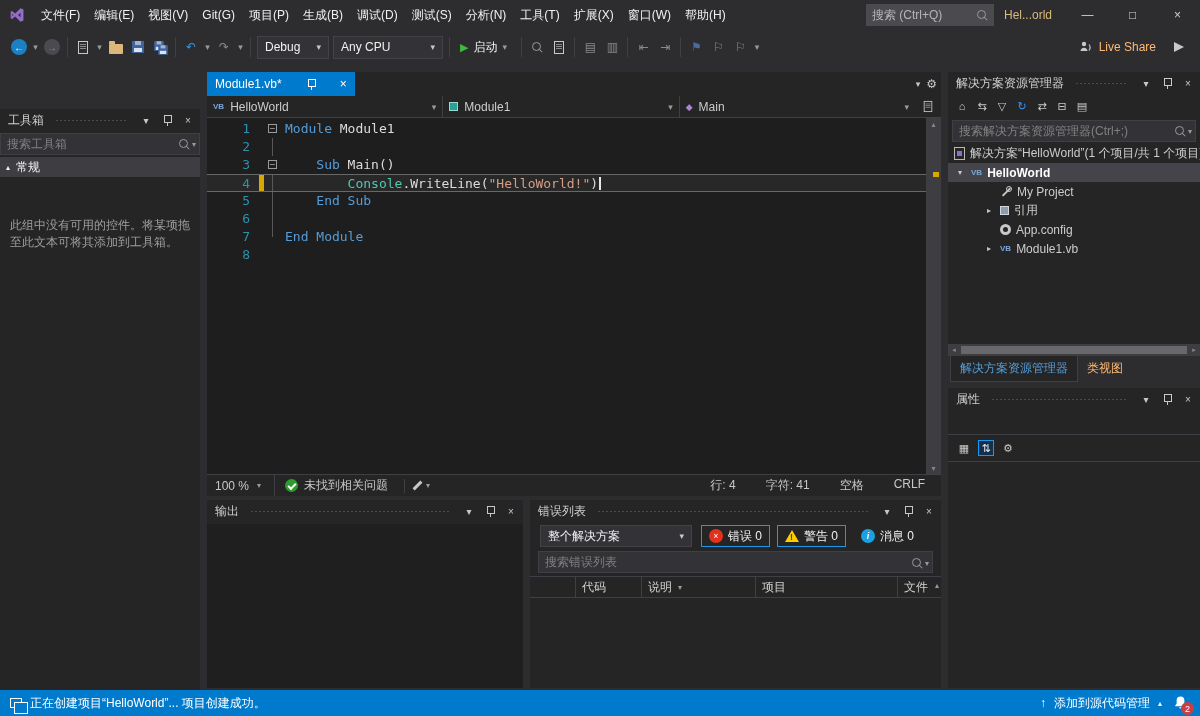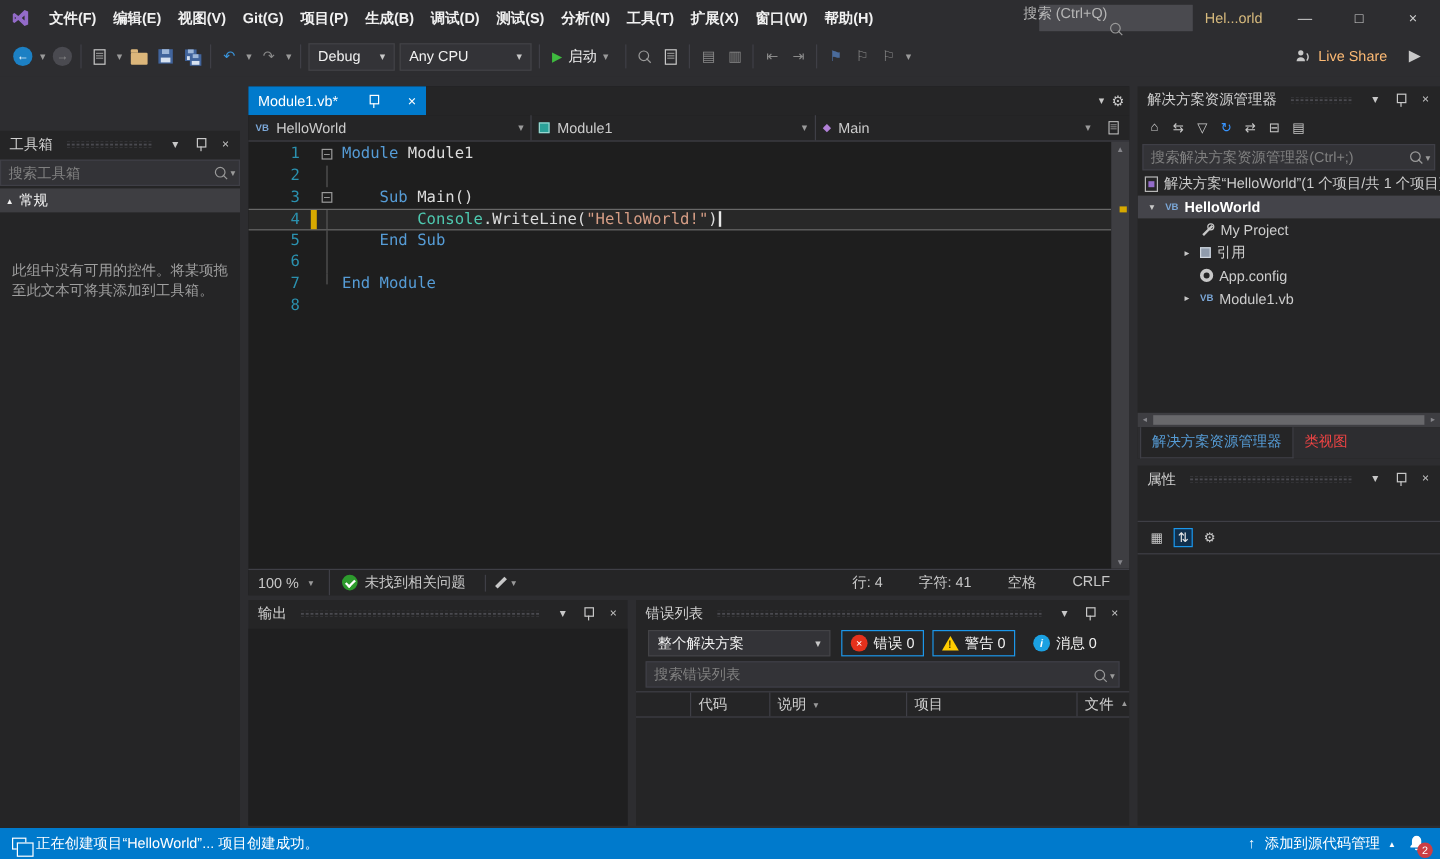--- a/index.html
+++ b/index.html
@@ -7,23 +7,23 @@
   body {
     position:relative; background:#2d2d30; overflow:hidden;
     font-family:"Liberation Sans","DejaVu Sans",sans-serif; font-size:12px; color:#cccccc;
     -webkit-font-smoothing:antialiased;
   }
   .abs { position:absolute; }
 
   
   #titlebar { position:absolute; left:0; top:0; width:1200px; height:30px; background:#2d2d30; display:flex; align-items:center; }
   .vslogo { width:34px; display:flex; justify-content:center; align-items:center; }
-  #menubar { display:flex; height:30px; align-items:center;font-weight:bold; }
+  #menubar { display:flex; height:30px; align-items:center; }
   .menuitem { padding:0 7px; line-height:30px; color:#f1f1f1; cursor:default; white-space:nowrap; }
-  .qsearch { position:absolute; left:866px; top:4px; width:128px; height:22px; background:#4a4a4f; display:flex; align-items:center; padding:0 6px;flex-direction:column; }
+  .qsearch { position:absolute; left:866px; top:4px; width:128px; height:22px; background:#4a4a4f; display:flex; align-items:center; padding:0 6px; }
   .qsearch input { flex:1; background:transparent; border:none; outline:none; color:#cccccc; font:12px "Liberation Sans","DejaVu Sans",sans-serif; min-width:0; }
   .qsearch input::placeholder { color:#b6b6b6; }
   .wtitle { position:absolute; left:1004px; top:0; line-height:30px; color:#d7ba7d; white-space:nowrap; }
   .wbtns { position:absolute; right:0; top:0; height:30px; display:flex; }
   .wbtn { width:45px; height:30px; display:flex; align-items:center; justify-content:center; color:#d0d0d0; font-size:12px; }
 
   
   #toolbar { position:absolute; left:0; top:30px; width:1200px; height:34px; background:#2d2d30; display:flex; align-items:center; padding-left:8px; }
   .ti { height:24px; min-width:20px; display:flex; align-items:center; justify-content:center; color:#c8c8c8; margin:0 1px; }
   .tiny { min-width:9px; font-size:9px; color:#9a9a9a; }
@@ -83,21 +83,21 @@
   .searchrow input::placeholder { color:#808080; }
   .searchrow .sicons { position:absolute; right:4px; top:7px; display:flex; align-items:center; gap:2px; }
   .sicons .caret { font-size:8px; color:#9a9a9a; }
 
   
   #toolbox { left:0; top:72px; width:200px; height:616px;margin-top:37px; }
   .tbsection { height:20px; background:#3e3e42; display:flex; align-items:center; gap:6px; padding:0 6px; color:#f1f1f1; }
   .tbsection .tri { font-size:8px; color:#f1f1f1; }
   .tbtext { margin:40px 10px 0 10px; color:#9f9f9f; line-height:17px; }
   .bottomtabs { position:absolute; left:0; bottom:0; width:100%; height:26px; background:#2d2d30; display:flex; align-items:flex-start; padding-left:2px; }
-  .btab { padding:4px 9px; color:#ef4444; white-space:nowrap; }
+  .btab { padding:4px 9px; color:#fdba74; white-space:nowrap; }
   .btab.sel { background:#252526; border:1px solid #3f3f46; border-top:none; color:#569cd6; }
 
   
   #editor { left:207px; top:72px; width:734px; height:424px; background:#1e1e1e; }
   .tabstrip { position:absolute; left:0; top:0; width:100%; height:24px; background:#252526; display:flex; }
   .doctab { background:#007acc; color:#fff; display:flex; align-items:center; gap:23px; padding:0 8px; }
   .doctab .pin::before { border-color:#fff; } .doctab .pin::after { background:#fff; }
   .tsright { position:absolute; right:4px; top:0; height:24px; display:flex; align-items:center; gap:6px; color:#c8c8c8; }
   .crumb { position:absolute; left:0; top:24px; width:100%; height:22px; background:#252526; border-bottom:1px solid #3f3f46; display:flex; }
   .crumbseg { flex:1; display:flex; align-items:center; gap:6px; padding:0 6px; border-right:1px solid #3f3f46; color:#cccccc; }

